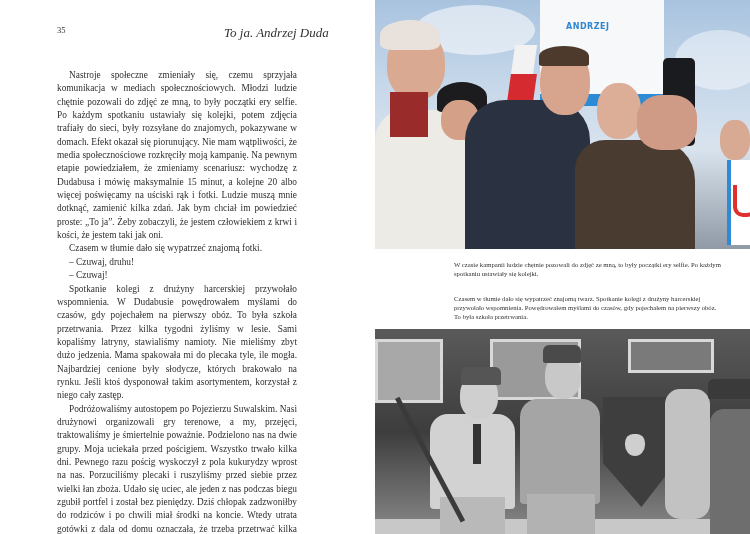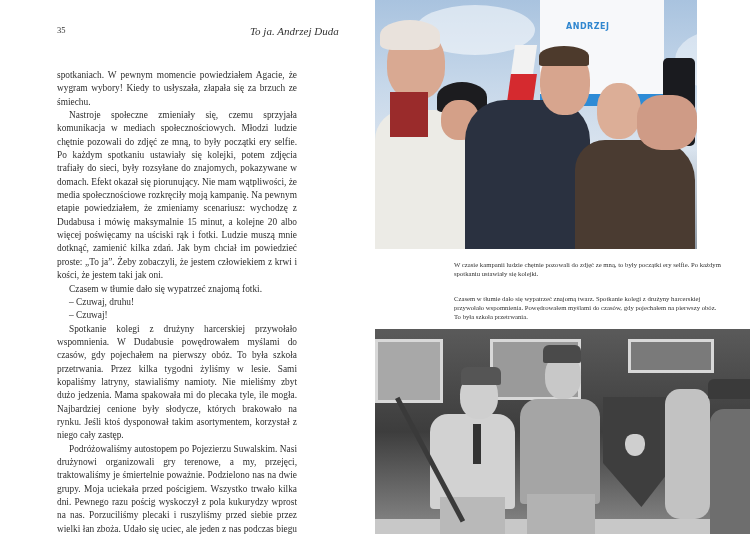--- a/index.html
+++ b/index.html
@@ -15,35 +15,35 @@
   }
   .page-right {
     position: absolute; left: 375px; top: 0; width: 375px; height: 534px;
     background: #ffffff;
   }
   .page-number {
     position: absolute; left: 57px; top: 25px;
     font-family: "Liberation Serif", serif; font-size: 8.5px; color: #333;
   }
   .running-head {
-    position: absolute; left: 250px; top: 25px;
-    font-family: "Liberation Serif", serif; font-style: italic; font-size: 11px; color: #333;
+    position: absolute; left: 224px; top: 25px;
+    font-family: "Liberation Serif", serif; font-style: italic; font-size: 13px; color: #333;
   }
   .body-text {
     position: absolute; left: 57px; top: 69px; width: 240px;
     font-family: "Liberation Serif", serif;
     font-size: 9.35px; line-height: 13.35px; color: #2e2e2e;
     text-align: justify;
   }
   .body-text p { margin: 0; }
   .body-text p.indent { text-indent: 12px; }
 
   
   .photo-top {
-    position: absolute; left: 0; top: 0; width: 322px; height: 249px; overflow: hidden;
+    position: absolute; left: 0; top: 0; width: 375px; height: 249px; overflow: hidden;
     background: linear-gradient(180deg, #a9c3df 0%, #c7d8ea 35%, #d9e3ee 60%, #8f9aa6 100%);
     text-align: right;
   }
   .photo-bottom {
     position: absolute; left: 0; top: 329px; width: 375px; height: 205px; overflow: hidden;
     background: linear-gradient(180deg, #5a5a5a 0%, #3d3d3d 50%, #8a8a8a 100%);
     filter: grayscale(1);
   }
   .shape { position: absolute; }
   .caption {
@@ -64,21 +64,20 @@
   }
 </style>
 </head>
 <body>
 
 <div class="page-left">
   <div class="page-number">35</div>
   <div class="running-head">To ja. Andrzej Duda</div>
 
   <div class="body-text">
-    <p>spotkaniach. W pewnym momencie powiedziałem Agacie, że wygram wybory! Kiedy to usłyszała, złapała się za brzuch ze śmiechu.</p>
     <p class="indent">Nastroje społeczne zmieniały się, czemu sprzyjała komunikacja w mediach społecznościowych. Młodzi ludzie chętnie pozowali do zdjęć ze mną, to były początki ery selfie. Po każdym spotkaniu ustawiały się kolejki, potem zdjęcia trafiały do sieci, były rozsyłane do znajomych, pokazywane w domach. Efekt okazał się piorunujący. Nie mam wątpliwości, że media społecznościowe rozkręciły moją kampanię. Na pewnym etapie powiedziałem, że zmieniamy scenariusz: wychodzę z Dudabusa i mówię maksymalnie 15 minut, a kolejne 20 albo więcej poświęcamy na uściski rąk i fotki. Ludzie muszą mnie dotknąć, zamienić kilka zdań. Jak bym chciał im powiedzieć proste: „To ja”. Żeby zobaczyli, że jestem człowiekiem z krwi i kości, że jestem taki jak oni.</p>
     <p class="indent">Czasem w tłumie dało się wypatrzeć znajomą fotki.</p>
     <p class="indent">– Czuwaj, druhu!</p>
     <p class="indent">– Czuwaj!</p>
     <p class="indent">Spotkanie kolegi z drużyny harcerskiej przywołało wspomnienia. W Dudabusie powędrowałem myślami do czasów, gdy pojechałem na pierwszy obóz. To była szkoła przetrwania. Przez kilka tygodni żyliśmy w lesie. Sami kopaliśmy latryny, stawialiśmy namioty. Nie mieliśmy zbyt dużo jedzenia. Mama spakowała mi do plecaka tyle, ile mogła. Najbardziej cenione były słodycze, których brakowało na rynku. Jeśli ktoś dysponował takim asortymentem, korzystał z niego cały zastęp.</p>
     <p class="indent">Podróżowaliśmy autostopem po Pojezierzu Suwalskim. Nasi drużynowi organizowali gry terenowe, a my, przejęci, traktowaliśmy je śmiertelnie poważnie. Podzielono nas na dwie grupy. Moja uciekała przed pościgiem. Wszystko trwało kilka dni. Pewnego razu pościg wyskoczył z pola kukurydzy wprost na nas. Porzuciliśmy plecaki i ruszyliśmy przed siebie przez wielki łan zboża. Udało się uciec, ale jeden z nas podczas biegu zgubił portfel i został bez pieniędzy. Dziś chłopak zadzwoniłby do rodziców i po chwili miał środki na koncie. Wtedy utrata gotówki z dala od domu oznaczała, że trzeba przetrwać kilka tygodni bez żadnych zakupów. Natychmiast podzieliliśmy się z kolegą tym, co mieliśmy. To była lekcja braterstwa i współdziałania.</p>
   </div>
 </div>
 
 <div class="page-right">

